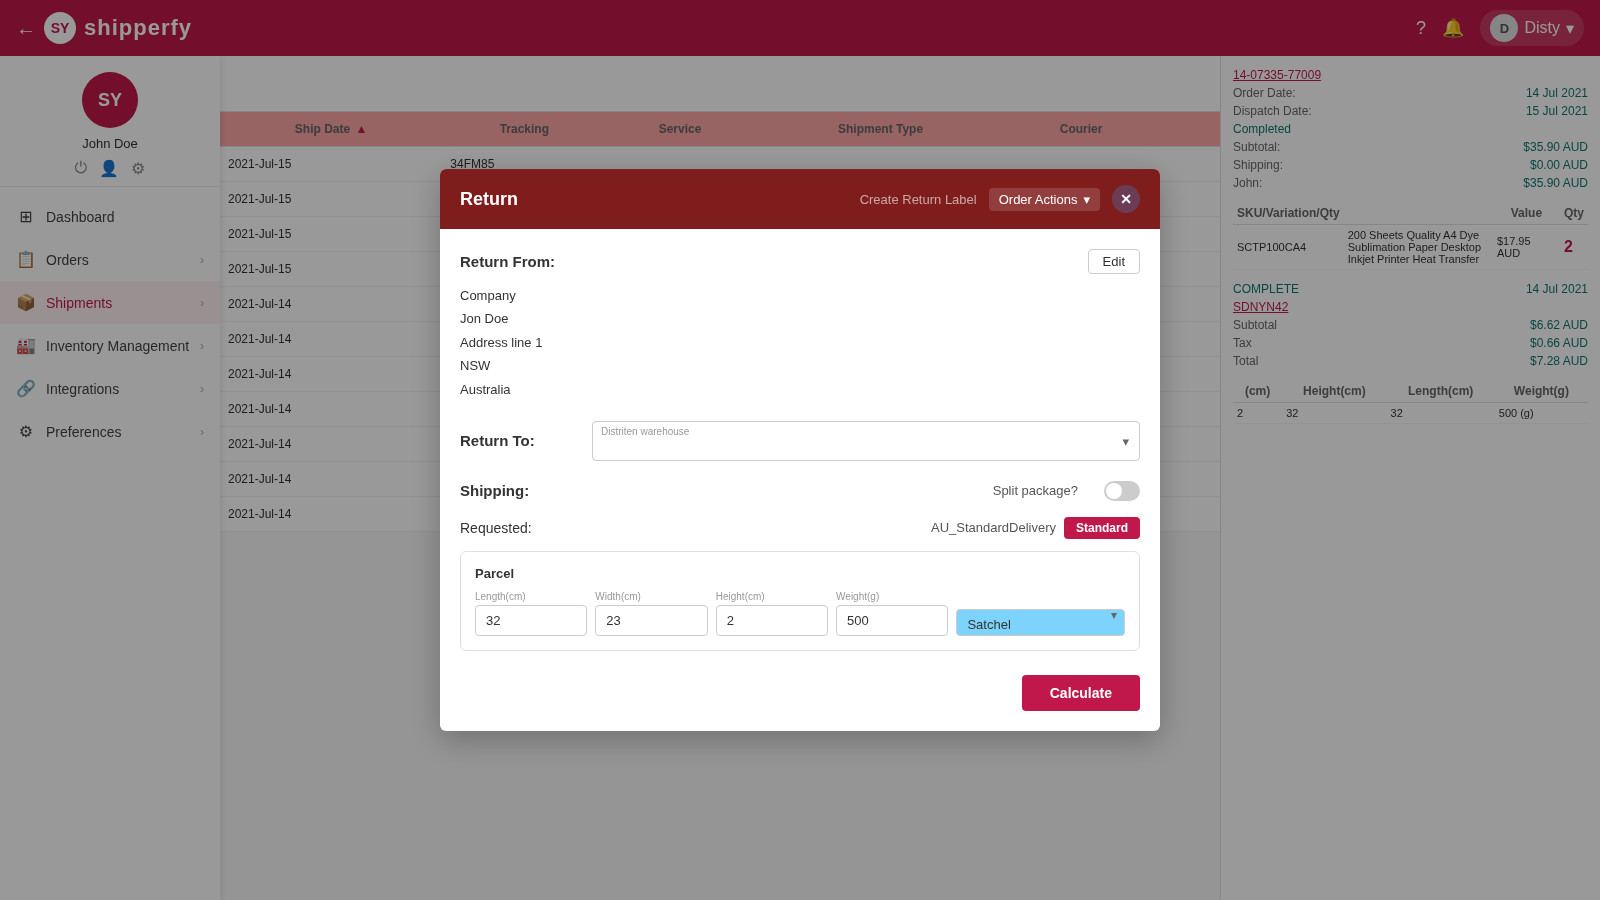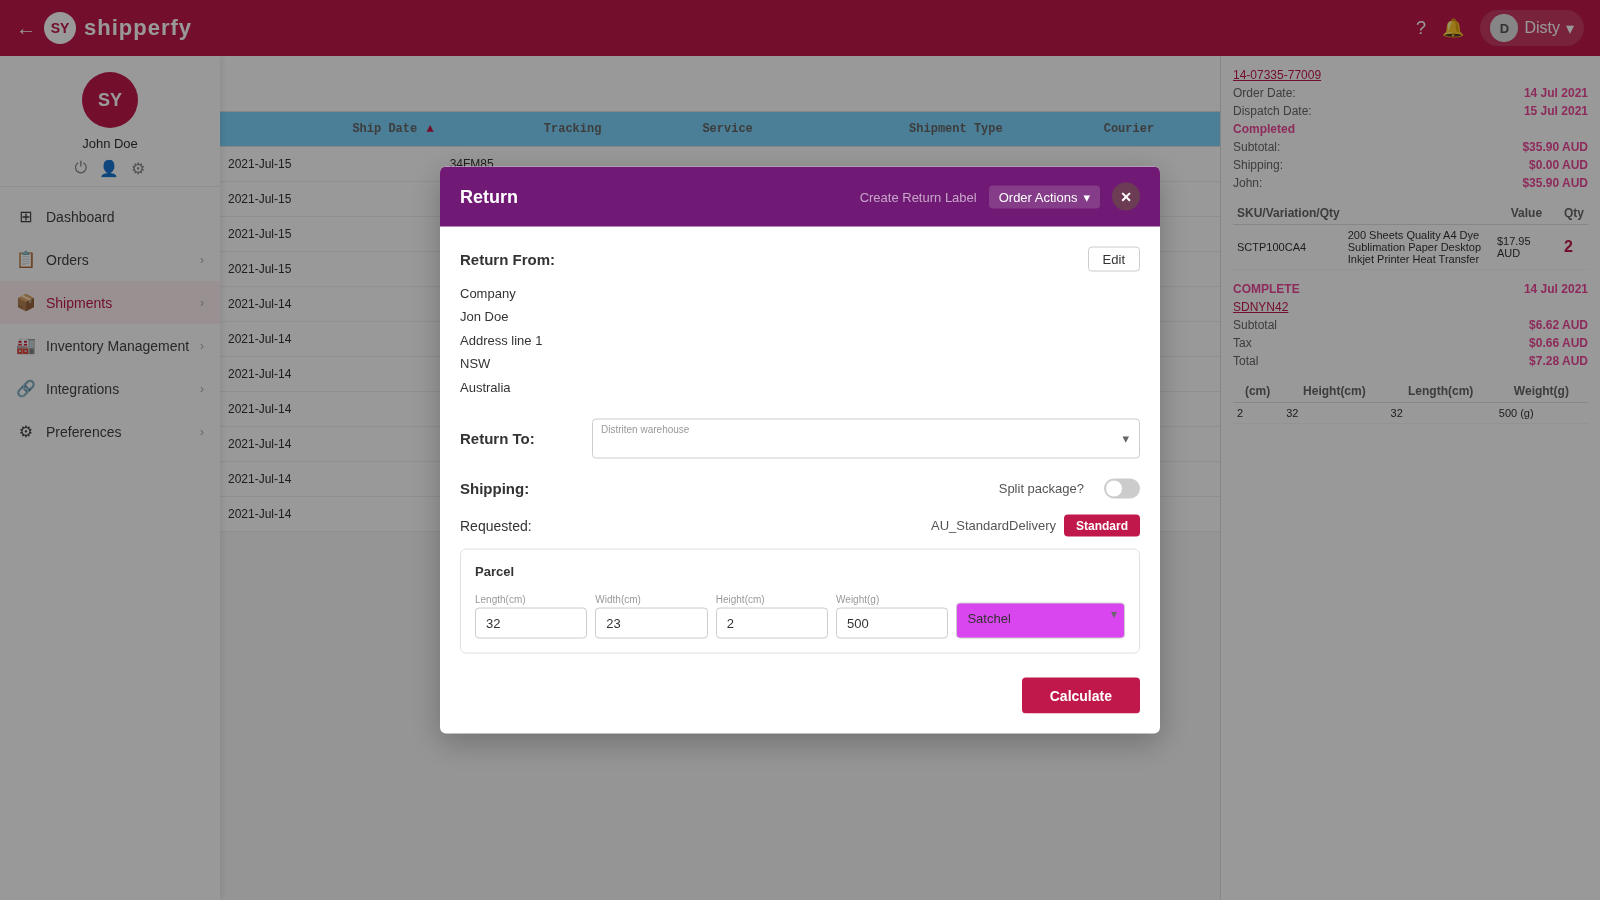--- a/index.html
+++ b/index.html
@@ -95,62 +95,61 @@
     }
 
     
     .shipment-table {
       width: 100%; background: white; margin-top: 0;
     }
     .shipment-table table {
       width: 100%; border-collapse: collapse; font-size: 12px;
     }
     .shipment-table th {
-      padding: 10px 8px; text-align: right; border-bottom: 1px solid #e0e0e0;
-      color: #666; font-weight: 600; font-size: 12px; background: #7dd3fc;
+      padding: 10px 8px; text-align: center; border-bottom: 1px solid #e0e0e0;
+      color: #666; font-weight: 600; font-size: 12px; background: #fca5a5;
       white-space: nowrap;
-      font-family: Liberation Mono, monospace;
     }
     .shipment-table td {
       padding: 10px 8px; border-bottom: 1px solid #f0f0f0; color: #333;
       font-size: 12px; white-space: nowrap;
     }
     .sort-icon { color: #c0184a; margin-left: 2px; }
 
     
     .right-panel {
       position: fixed; top: 56px; right: 0; bottom: 0; width: 380px;
       background: white; border-left: 1px solid #e0e0e0;
       overflow-y: auto; padding: 12px; font-size: 12px;
       z-index: 10;
     }
     .right-panel-section { margin-bottom: 12px; }
     .right-panel-row { display: flex; justify-content: space-between; margin-bottom: 4px; }
     .right-panel-label { color: #666; }
-    .right-panel-value { color: #ec4899; font-weight: 700; text-align: center; }
+    .right-panel-value { color: #0f766e; font-weight: 400; text-align: center; }
     .right-panel-link { color: #c0184a; text-decoration: underline; cursor: pointer; }
     .sku-table { width: 100%; border-collapse: collapse; margin-top: 6px; }
     .sku-table th { border-bottom: 1px solid #e0e0e0; padding: 4px; color: #666; font-size: 12px; }
     .sku-table td { padding: 4px; color: #333; font-size: 11px; border-bottom: 1px solid #f5f5f5; }
 
     
     .overlay-backdrop {
       position: fixed; top: 0; left: 0; right: 0; bottom: 0;
       background: rgba(0,0,0,0.4); z-index: 200;
     }
 
     
     .modal {
       position: fixed; top: 50%; left: 50%; transform: translate(-50%, -50%);
       width: 720px; background: white; border-radius: 6px;
       z-index: 300; box-shadow: 0 8px 32px rgba(0,0,0,0.25);
       overflow: hidden;
     }
     .modal-header {
-      background: #701a75; color: white; padding: 16px 20px;
+      background: #7f1d1d; color: white; padding: 16px 20px;
       display: flex; align-items: center; justify-content: space-between; gap: 46px;
     }
     .modal-title { font-size: 18px; font-weight: 600; }
     .modal-header-right { display: flex; align-items: center; gap: 12px; }
     .modal-create-return-btn {
       color: rgba(255,255,255,0.6); font-size: 13px; cursor: pointer;
     }
     .modal-order-actions {
       display: flex; align-items: center; gap: 6px;
       color: white; font-size: 13px; cursor: pointer;
@@ -187,21 +186,21 @@
       font-size: 13px; color: #333; display: flex; align-items: center; justify-content: space-between;
       position: relative; cursor: pointer;
     }
 
     
     .shipping-row {
       display: flex; align-items: center; justify-content: space-between; margin-bottom: 16px;
     }
     .shipping-label { font-size: 15px; font-weight: 600; color: #333; }
     .split-package {
-      display: flex; align-items: center; gap: 20px; font-size: 13px; color: #555;
+      display: flex; align-items: center; gap: 26px; font-size: 13px; color: #555;
     }
     .toggle {
       width: 36px; height: 20px; background: #ccc; border-radius: 10px;
       position: relative; cursor: pointer;
     }
     .toggle-knob {
       width: 16px; height: 16px; background: white; border-radius: 50%;
       position: absolute; top: 2px; left: 2px; transition: left 0.2s;
     }
 
@@ -225,22 +224,22 @@
     .parcel-fields { display: flex; gap: 8px; align-items: flex-end; }
     .parcel-field { flex: 1; }
     .parcel-field-label { font-size: 10px; color: #999; margin-bottom: 3px; }
     .parcel-input {
       width: 100%; border: 1px solid #ccc; border-radius: 4px;
       padding: 7px 10px; font-size: 13px; color: #333;
     }
     .parcel-select-wrapper { flex: 1.5; position: relative; }
     .parcel-select {
       width: 100%; border: 1px solid #ccc; border-radius: 4px;
-      padding: 7px 30px 12px 10px; font-size: 13px; color: #333;
-      appearance: none; background: #d946ef; cursor: pointer;
+      padding: 7px 30px 3px 10px; font-size: 13px; color: #333;
+      appearance: none; background: #7dd3fc; cursor: pointer;
     }
     .parcel-select-arrow {
       position: absolute; right: 8px; top: 50%; transform: translateY(-50%);
       pointer-events: none; color: #666; font-size: 12px;
     }
 
     
     .calculate-btn {
       background: #c0184a; color: white; border: none; border-radius: 4px;
       padding: 10px 28px; font-size: 14px; font-weight: 600; cursor: pointer;

